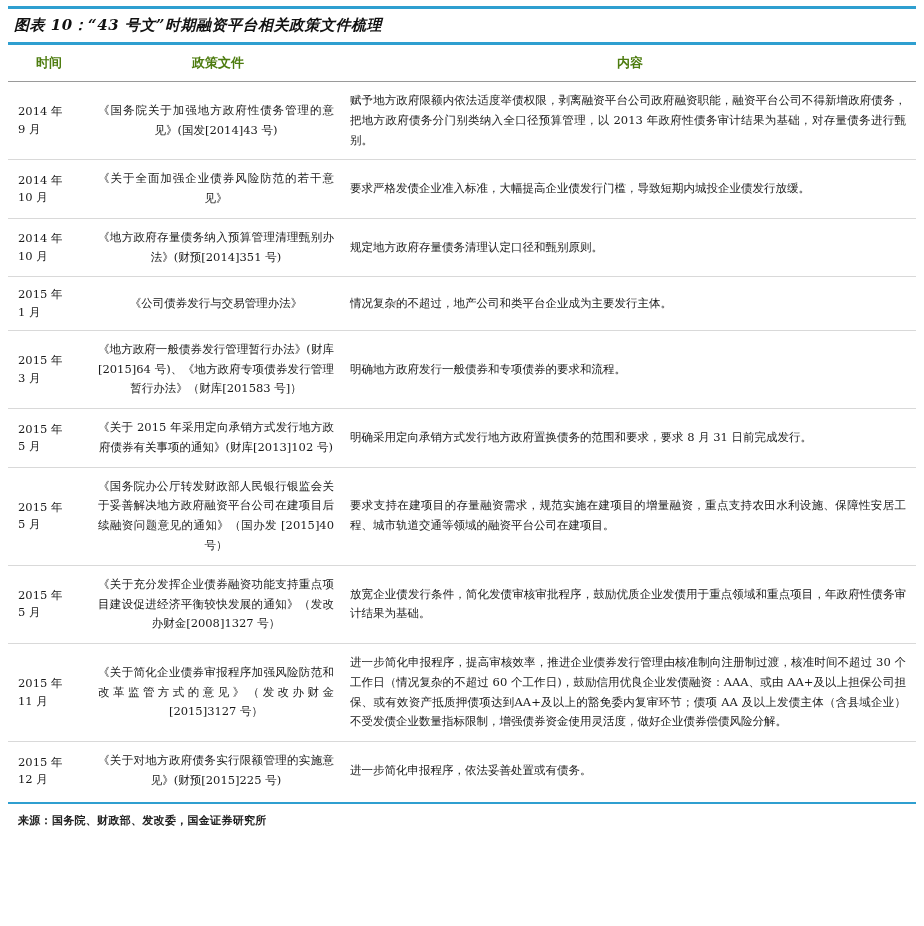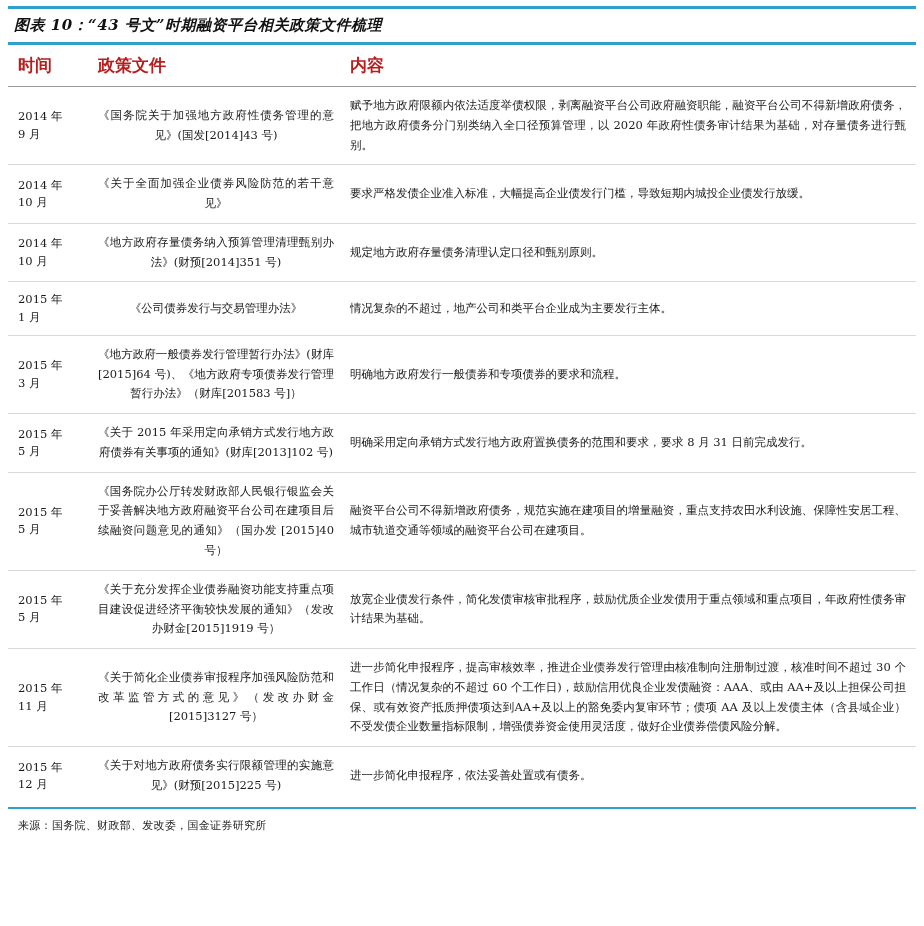--- a/index.html
+++ b/index.html
@@ -47,25 +47,25 @@
     border-collapse: collapse;
     table-layout: fixed;
   }
   table.policy-table col.c-time  { width: 78px; }
   table.policy-table col.c-doc   { width: 258px; }
   table.policy-table col.c-body  { width: 572px; }
 
   thead th {
     font-family: "DejaVu Serif", "Liberation Serif", serif;
     font-weight: bold;
-    font-size: 17px;
-    text-align: left;
+    font-size: 13px;
+    text-align: center;
     padding: 9px 6px 9px 6px;
     border-bottom: 1px solid #9a9a9a;
-    color: #b91c1c;
+    color: #4d7c0f;
     vertical-align: middle;
   }
   thead th.h-time { padding-left: 10px; }
   thead th.h-doc  { padding-left: 12px; margin-top: 37px; }
   thead th.h-body { padding-left: 6px; margin-top: 48px; }
 
   tbody td {
     font-family: "DejaVu Serif", "Liberation Serif", serif;
     font-size: 11.5px;
     line-height: 1.72;
@@ -95,21 +95,21 @@
   }
   
   .footer-rule {
     height: 2px;
     background: #2f9fd0;
     margin-top: 2px;
   }
   .source-line {
     font-family: "DejaVu Serif", "Liberation Serif", serif;
     font-size: 11px;
-    font-weight: normal;
+    font-weight: bold;
     color: #222222;
     padding: 9px 0 6px 10px;
     letter-spacing: 0.3px;
   }
 </style>
 </head>
 <body>
 
 <div class="exhibit">
 
@@ -132,21 +132,21 @@
         <th class="h-time">时间</th>
         <th class="h-doc">政策文件</th>
         <th class="h-body">内容</th>
       </tr>
     </thead>
     <tbody>
       <tr>
         <td class="cell-time">2014 年
 9 月</td>
         <td class="cell-doc">《国务院关于加强地方政府性债务管理的意见》(国发[2014]43 号)</td>
-        <td class="cell-body">赋予地方政府限额内依法适度举债权限，剥离融资平台公司政府融资职能，融资平台公司不得新增政府债务，把地方政府债务分门别类纳入全口径预算管理，以 2020 年政府性债务审计结果为基础，对存量债务进行甄别。</td>
+        <td class="cell-body">赋予地方政府限额内依法适度举债权限，剥离融资平台公司政府融资职能，融资平台公司不得新增政府债务，把地方政府债务分门别类纳入全口径预算管理，以 2013 年政府性债务审计结果为基础，对存量债务进行甄别。</td>
       </tr>
       <tr>
         <td class="cell-time">2014 年
 10 月</td>
         <td class="cell-doc">《关于全面加强企业债券风险防范的若干意见》</td>
         <td class="cell-body">要求严格发债企业准入标准，大幅提高企业债发行门槛，导致短期内城投企业债发行放缓。</td>
       </tr>
       <tr>
         <td class="cell-time">2014 年
 10 月</td>
@@ -168,26 +168,26 @@
       <tr>
         <td class="cell-time">2015 年
 5 月</td>
         <td class="cell-doc">《关于 2015 年采用定向承销方式发行地方政府债券有关事项的通知》(财库[2013]102 号)</td>
         <td class="cell-body">明确采用定向承销方式发行地方政府置换债务的范围和要求，要求 8 月 31 日前完成发行。</td>
       </tr>
       <tr>
         <td class="cell-time">2015 年
 5 月</td>
         <td class="cell-doc">《国务院办公厅转发财政部人民银行银监会关于妥善解决地方政府融资平台公司在建项目后续融资问题意见的通知》（国办发 [2015]40 号）</td>
-        <td class="cell-body">融资平台公司不得新增政府债务，规范实施在建项目的增量融资，重点支持农田水利设施、保障性安居工程、城市轨道交通等领域的融资平台公司在建项目。</td>
+        <td class="cell-body">要求支持在建项目的存量融资需求，规范实施在建项目的增量融资，重点支持农田水利设施、保障性安居工程、城市轨道交通等领域的融资平台公司在建项目。</td>
       </tr>
       <tr>
         <td class="cell-time">2015 年
 5 月</td>
-        <td class="cell-doc">《关于充分发挥企业债券融资功能支持重点项目建设促进经济平衡较快发展的通知》（发改办财金[2015]1919 号）</td>
+        <td class="cell-doc">《关于充分发挥企业债券融资功能支持重点项目建设促进经济平衡较快发展的通知》（发改办财金[2008]1327 号）</td>
         <td class="cell-body">放宽企业债发行条件，简化发债审核审批程序，鼓励优质企业发债用于重点领域和重点项目，年政府性债务审计结果为基础。</td>
       </tr>
       <tr>
         <td class="cell-time">2015 年
 11 月</td>
         <td class="cell-doc">《关于简化企业债券审报程序加强风险防范和改革监管方式的意见》（发改办财金[2015]3127 号）</td>
         <td class="cell-body">进一步简化申报程序，提高审核效率，推进企业债券发行管理由核准制向注册制过渡，核准时间不超过 30 个工作日（情况复杂的不超过 60 个工作日)，鼓励信用优良企业发债融资：AAA、或由 AA+及以上担保公司担保、或有效资产抵质押债项达到AA+及以上的豁免委内复审环节；债项 AA 及以上发债主体（含县域企业）不受发债企业数量指标限制，增强债券资金使用灵活度，做好企业债券偿债风险分解。</td>
       </tr>
       <tr>
         <td class="cell-time">2015 年

